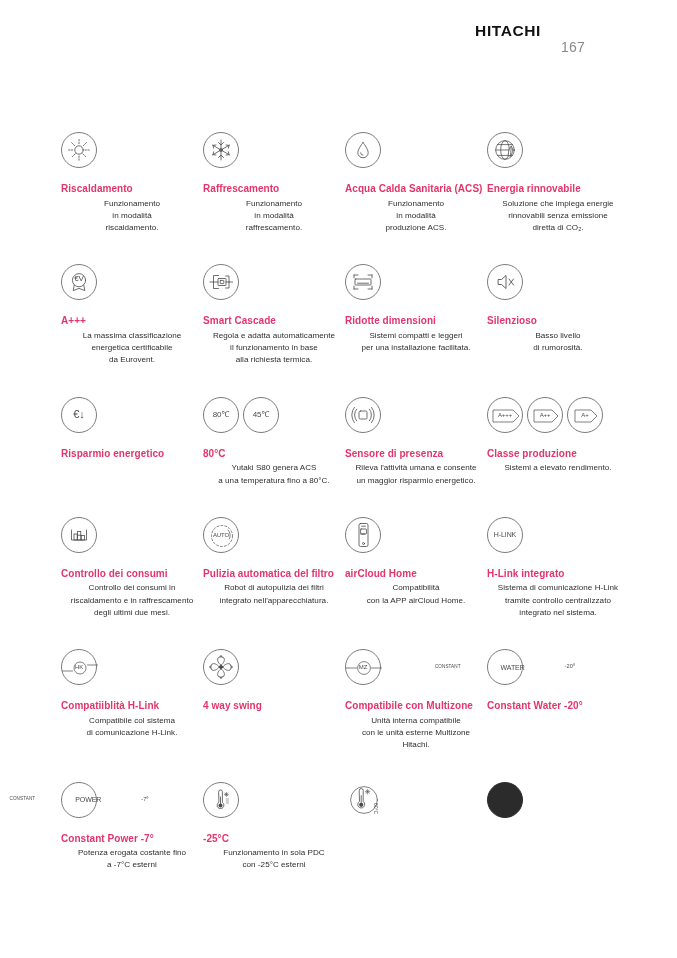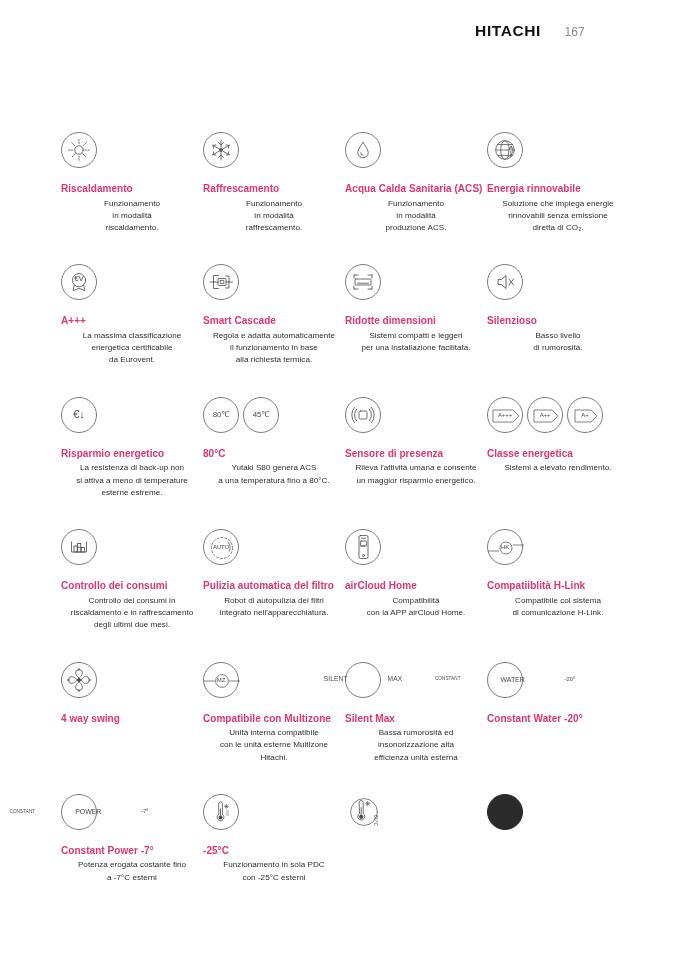--- a/index.html
+++ b/index.html
@@ -30,22 +30,22 @@
     top: 0;
     font-family: "Liberation Sans", sans-serif;
     font-weight: bold;
     font-size: 15.5px;
     letter-spacing: 0.6px;
     color: #111111;
   }
   .page-number {
     position: absolute;
     right: 32px;
-    top: 3px;
-    font-size: 12px;
+    top: 17px;
+    font-size: 14px;
     color: #8a8a8a;
     letter-spacing: 0.2px;
   }
 
   
   .features-grid {
     position: absolute;
     top: 128px;
     left: 61px;
     width: 596px;
@@ -286,23 +286,20 @@
 di rumorosità.</div>
   </div>
 
   <div class="feature">
     <div class="icon-row">
       <div class="icon-circle">
         <span class="txt" style="font-size:11px;">€↓</span>
       </div>
     </div>
     <div class="feature-title">Risparmio energetico</div>
-    <div class="feature-desc">La resistenza di back-up non
-si attiva a meno di temperature
-esterne estreme.</div>
   </div>
 
   <div class="feature">
     <div class="icon-row">
       <div class="icon-circle">
         <span class="txt">80℃</span>
       </div>
       <div class="icon-circle">
         <span class="txt">45℃</span>
       </div>
@@ -343,21 +340,21 @@
         </svg>
         <span class="txt sm" style="position:absolute;left:0;top:14px;width:100%;">A++</span>
       </div>
       <div class="icon-circle">
         <svg width="26" height="14" viewBox="0 0 26 14" style="position:absolute;left:5px;top:11px" fill="none" stroke="#4a4a4a" stroke-width="0.7">
           <path d="M2 1 L18 1 L24 7 L18 13 L2 13 Z"></path>
         </svg>
         <span class="txt sm" style="position:absolute;left:0;top:14px;width:100%;">A+</span>
       </div>
     </div>
-    <div class="feature-title">Classe energetica</div>
+    <div class="feature-title">Classe produzione</div>
     <div class="feature-desc">Sistemi a elevato rendimento.</div>
   </div>
 
   <div class="feature">
     <div class="icon-row">
       <div class="icon-circle">
         <svg width="26" height="24" viewBox="0 0 26 24" fill="none" stroke="#4a4a4a" stroke-width="0.8" stroke-linecap="round">
           <path d="M5.5 7 L5.5 17 L20.5 17 L20.5 7"></path>
           <rect x="8" y="11" width="3.2" height="6"></rect>
           <rect x="11.6" y="8.5" width="3.2" height="8.5"></rect>
@@ -397,20 +394,31 @@
           <rect x="10.6" y="9" width="5.8" height="5" rx="0.5"></rect>
         </svg>
         <span class="txt xs" style="position:absolute;top:14px;left:0;width:100%;font-size:4.4px">air</span>
       </div>
     </div>
     <div class="feature-title">airCloud Home</div>
     <div class="feature-desc">Compatibilità
 con la APP airCloud Home.</div>
   </div>
 
+  <div class="feature">
+    <div class="icon-row">
+      <div class="icon-circle">
+        <span class="txt sm" style="font-size:7px">H-LINK</span>
+      </div>
+    </div>
+    <div class="feature-title">H-Link integrato</div>
+    <div class="feature-desc">Sistema di comunicazione H-Link
+tramite controllo centralizzato
+integrato nel sistema.</div>
+  </div>
 
   <div class="feature">
     <div class="icon-row">
       <div class="icon-circle">
         <svg width="40" height="20" viewBox="0 0 40 20" style="position:absolute;left:-2px;top:8px" fill="none" stroke="#4a4a4a" stroke-width="0.7">
           <line x1="2" y1="13" x2="13" y2="13"></line>
           <line x1="27" y1="7" x2="38" y2="7"></line>
           <circle cx="20" cy="10" r="6"></circle>
         </svg>
         <span class="txt sm">HK</span>
@@ -451,34 +459,20 @@
         </svg>
         <span class="txt sm">MZ</span>
       </div>
     </div>
     <div class="feature-title">Compatibile con Multizone</div>
     <div class="feature-desc">Unità interna compatibile
 con le unità esterne Multizone
 Hitachi.</div>
   </div>
 
-  <div class="feature tall">
-    <div class="icon-row">
-      <div class="icon-circle">
-        <div class="stack">
-          <span class="txt" style="font-size:6.6px;letter-spacing:0.1px">SILENT</span>
-          <span class="txt" style="font-size:6.6px;letter-spacing:0.1px">MAX</span>
-        </div>
-      </div>
-    </div>
-    <div class="feature-title">Silent Max</div>
-    <div class="feature-desc">Bassa rumorosità ed
-insonorizzazione alta
-efficienza unità esterna</div>
-  </div>
 
   <div class="feature tall">
     <div class="icon-row">
       <div class="icon-circle">
         <div class="stack">
           <span class="txt xs">CONSTANT</span>
           <span class="txt" style="font-size:7px">WATER</span>
           <span class="txt xs" style="font-size:5.6px">-20º</span>
         </div>
       </div>

